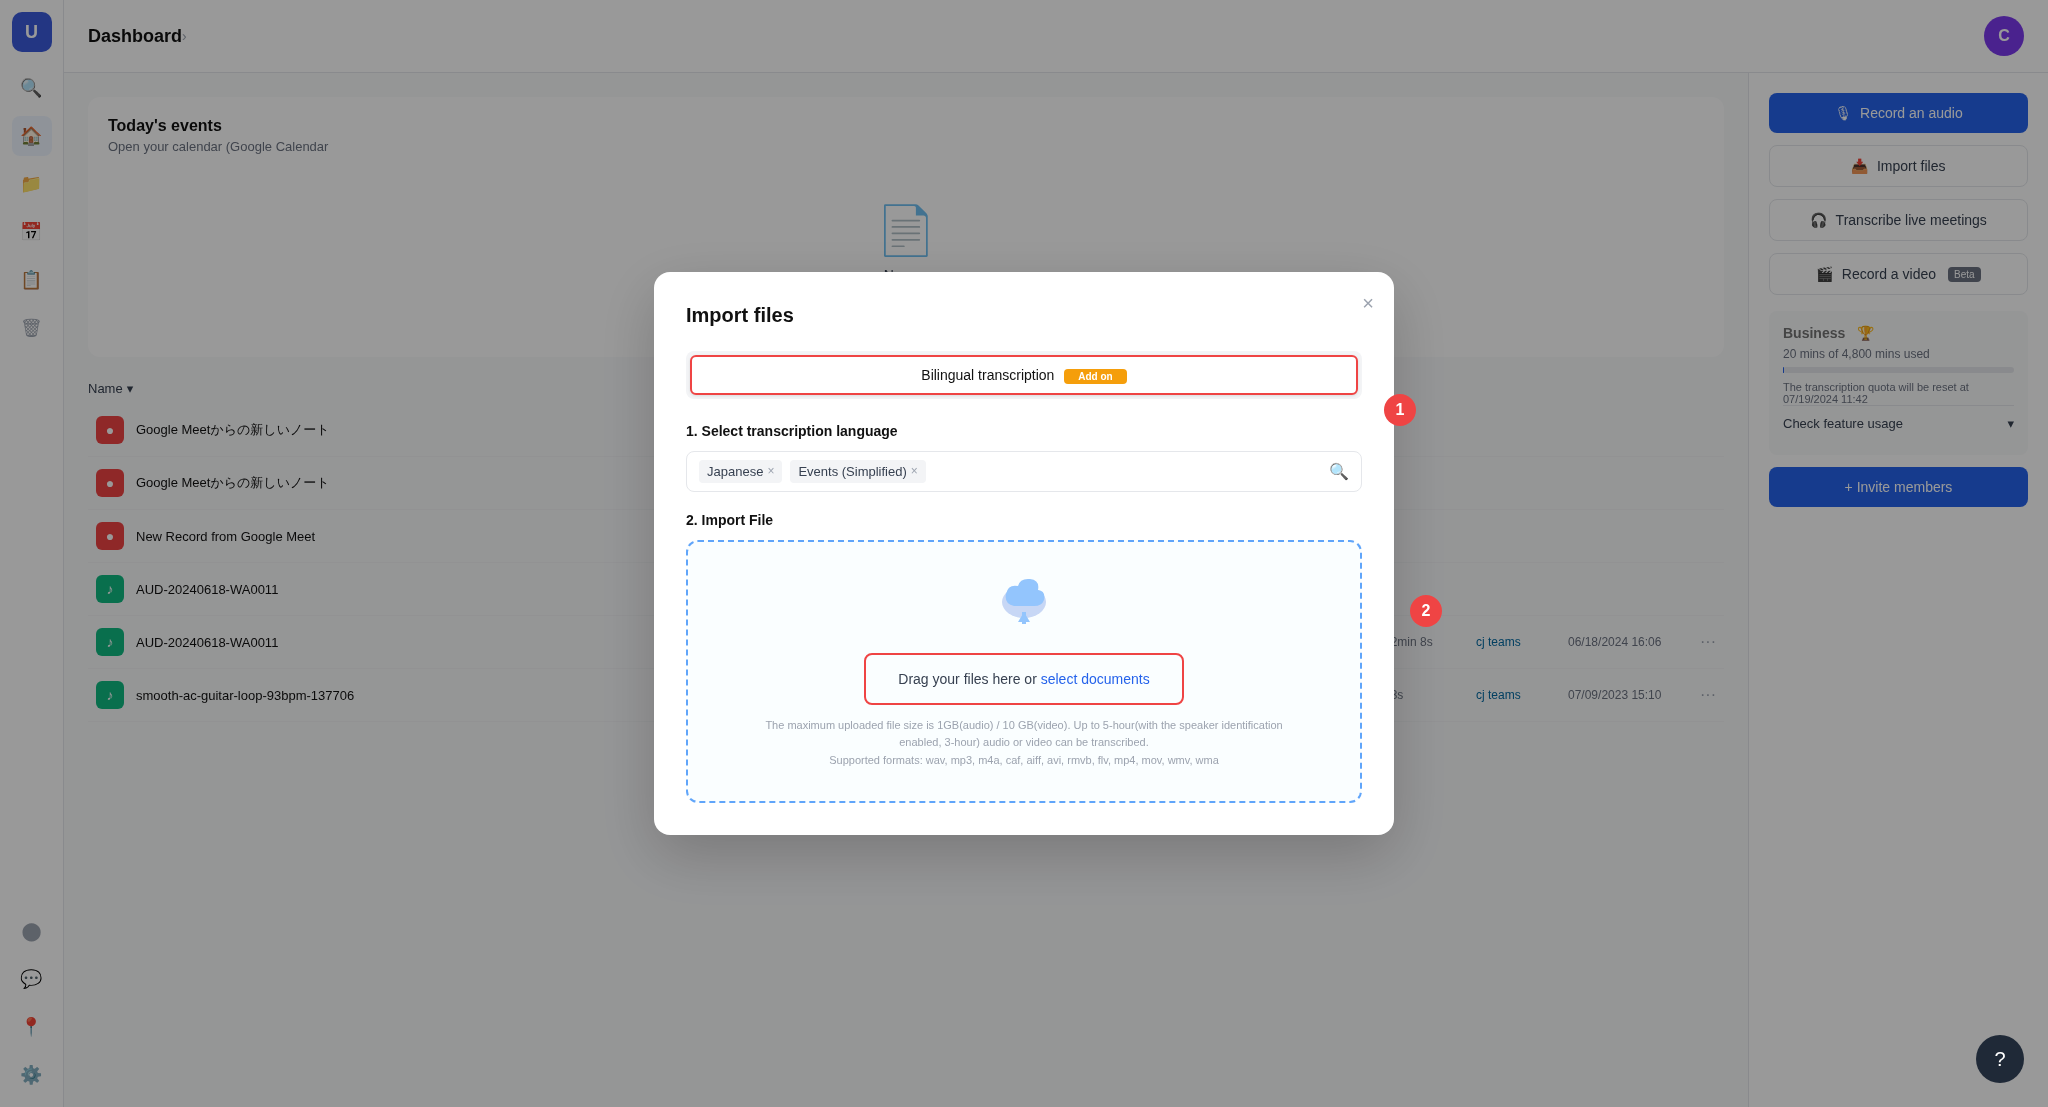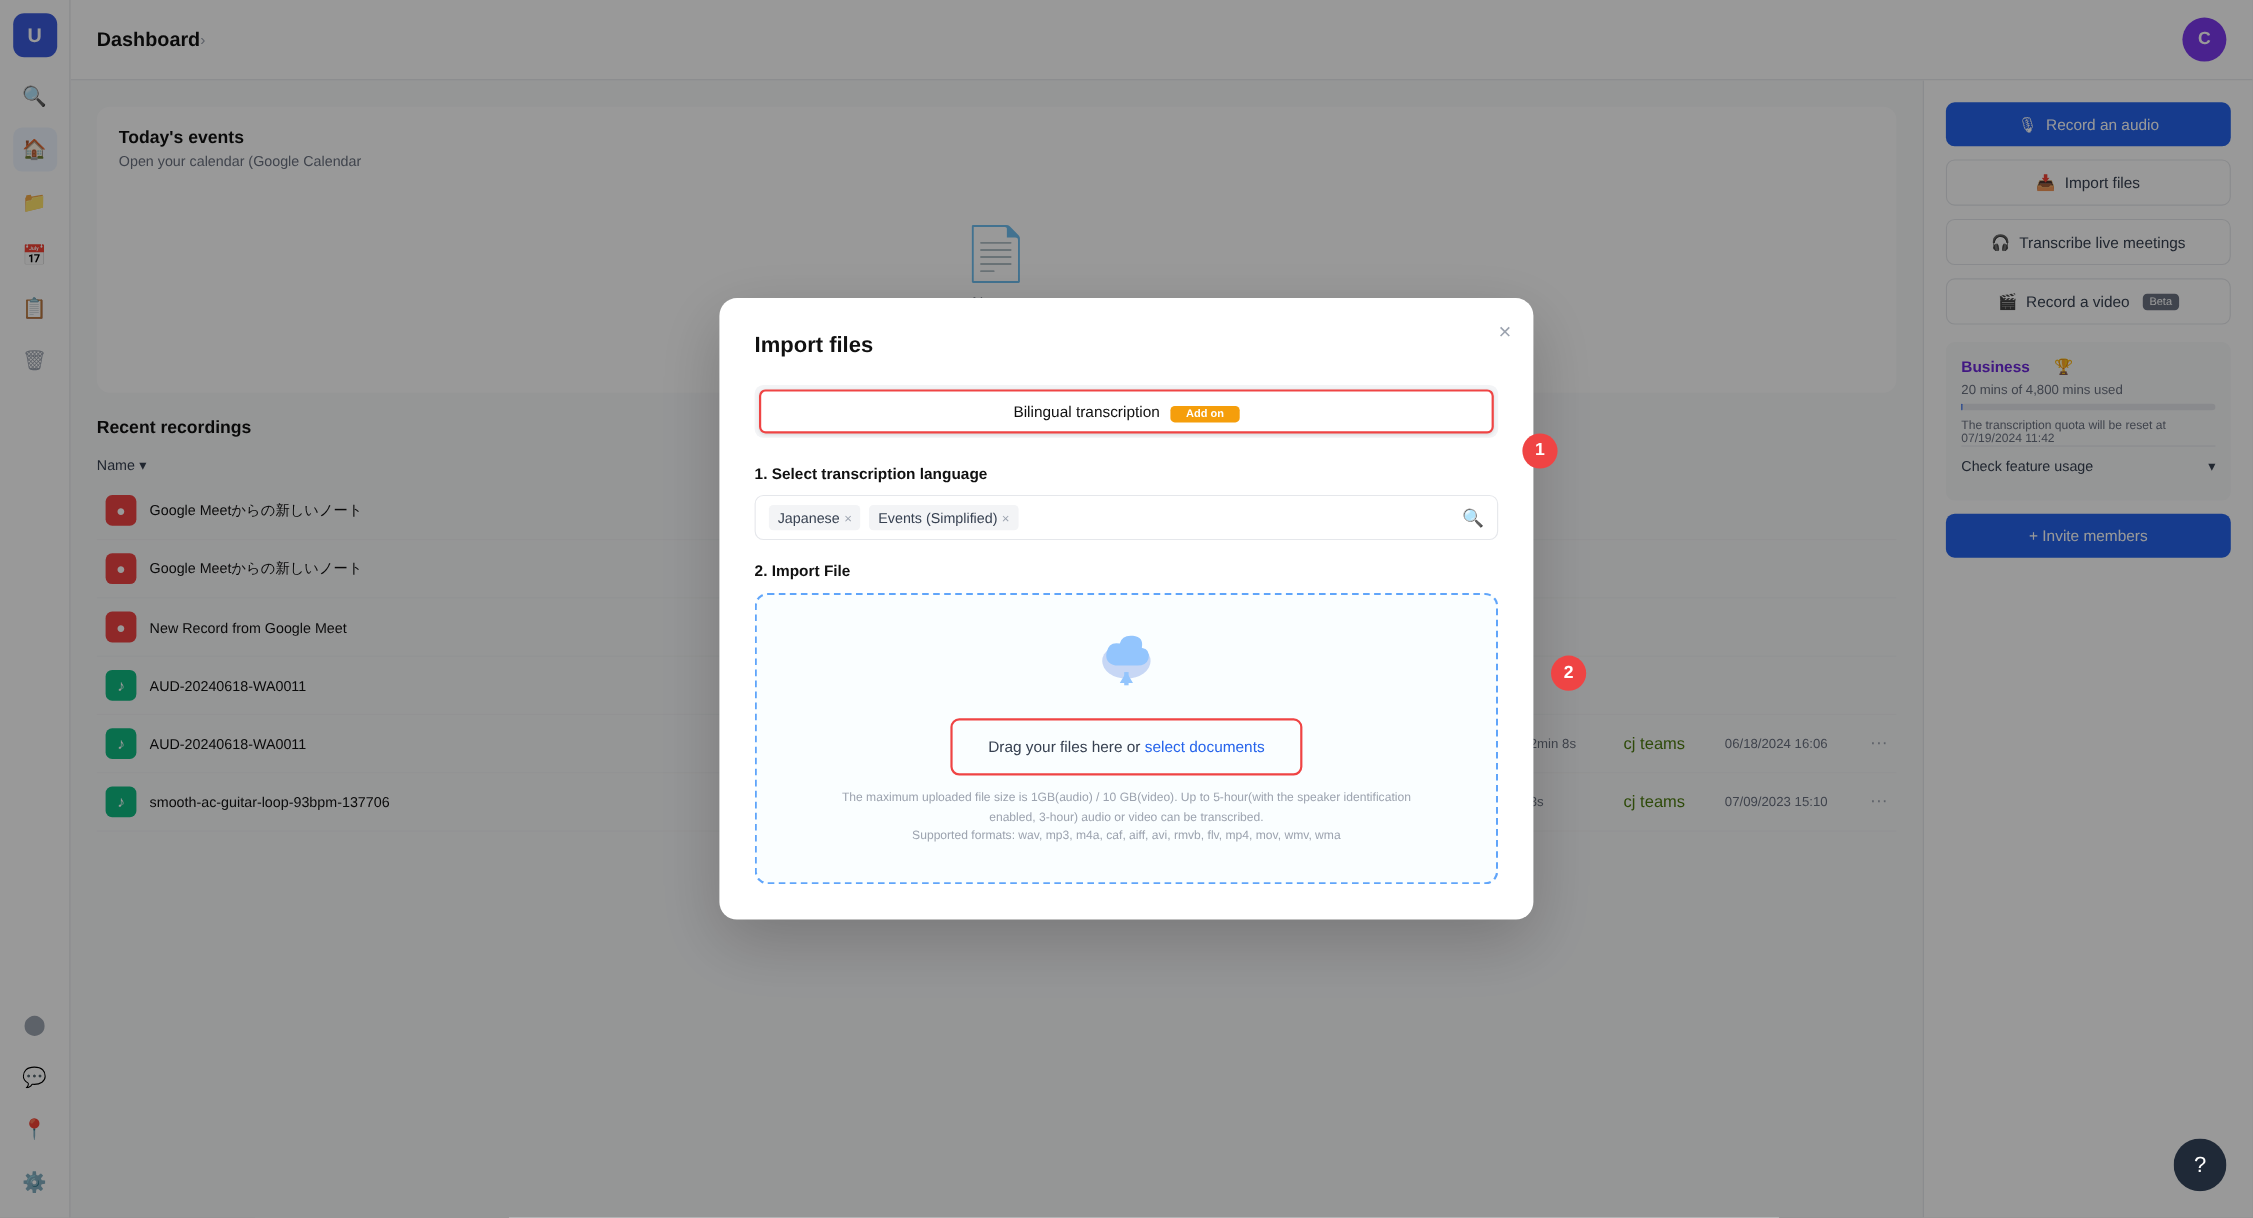--- a/index.html
+++ b/index.html
@@ -122,21 +122,21 @@
     }
     .recording-icon {
       width: 28px; height: 28px; border-radius: 6px;
       display: flex; align-items: center; justify-content: center;
       font-size: 14px; color: white; flex-shrink: 0;
     }
     .recording-icon.red { background: #ef4444; }
     .recording-icon.green { background: #10b981; }
     .recording-name { font-size: 13px; color: #111; flex: 1; white-space: nowrap; overflow: hidden; text-overflow: ellipsis; }
     .recording-meta { font-size: 12px; color: #6b7280; min-width: 80px; }
-    .recording-user { font-size: 15px; color: #4d7c0f; min-width: 80px; }
+    .recording-user { font-size: 12px; color: #0369a1; min-width: 80px; }
     .recording-date { font-size: 12px; color: #6b7280; min-width: 120px; }
     .recording-more { font-size: 16px; color: #9ca3af; }
 
     
     .right-panel {
       width: 300px;
       background: #fff;
       border-left: 1px solid #e5e7eb;
       padding: 20px;
       display: flex;
@@ -172,22 +172,22 @@
       gap: 8px;
       width: 100%;
     }
     .business-box {
       background: #f9fafb;
       border-radius: 8px;
       padding: 14px;
       margin-top: 4px;
     }
     .business-title {
-      font-size: 14px; font-weight: 600; color: #6d28d9;
-      display: flex; align-items: flex-end; gap: 22px;
+      font-size: 14px; font-weight: 600; color: #737373;
+      display: flex; align-items: flex-end; gap: 12px;
       margin-bottom: 6px;
     }
     .business-usage { font-size: 12px; color: #6b7280; margin-bottom: 6px; }
     .progress-bar-bg { background: #e5e7eb; height: 6px; border-radius: 3px; margin-bottom: 8px; }
     .progress-bar-fill { background: #2563eb; height: 6px; border-radius: 3px; width: 0.4%; }
     .business-reset { font-size: 11px; color: #6b7280; }
     .check-feature {
       display: flex; align-items: flex-start; justify-content: space-between;
       padding: 10px 0;
       border-top: 1px solid #e5e7eb;
@@ -406,21 +406,20 @@
         <div class="events-title">Today's events</div>
         <div class="events-subtitle">Open your calendar (Google Calendar</div>
         <div class="no-events-box">
           <div class="no-events-icon">📄</div>
           <div class="no-events-text">No eve</div>
           <div class="no-events-sub">Events ...</div>
         </div>
       </div>
 
       <div class="recordings-section">
-        <div class="recordings-title">Recent recordings</div>
         <div class="recordings-header">
           <span>Name</span>
           <span>▾</span>
         </div>
         <div class="recording-row">
           <div class="recording-icon red">●</div>
           <div class="recording-name">Google Meetからの新しいノート</div>
         </div>
         <div class="recording-row">
           <div class="recording-icon red">●</div>

